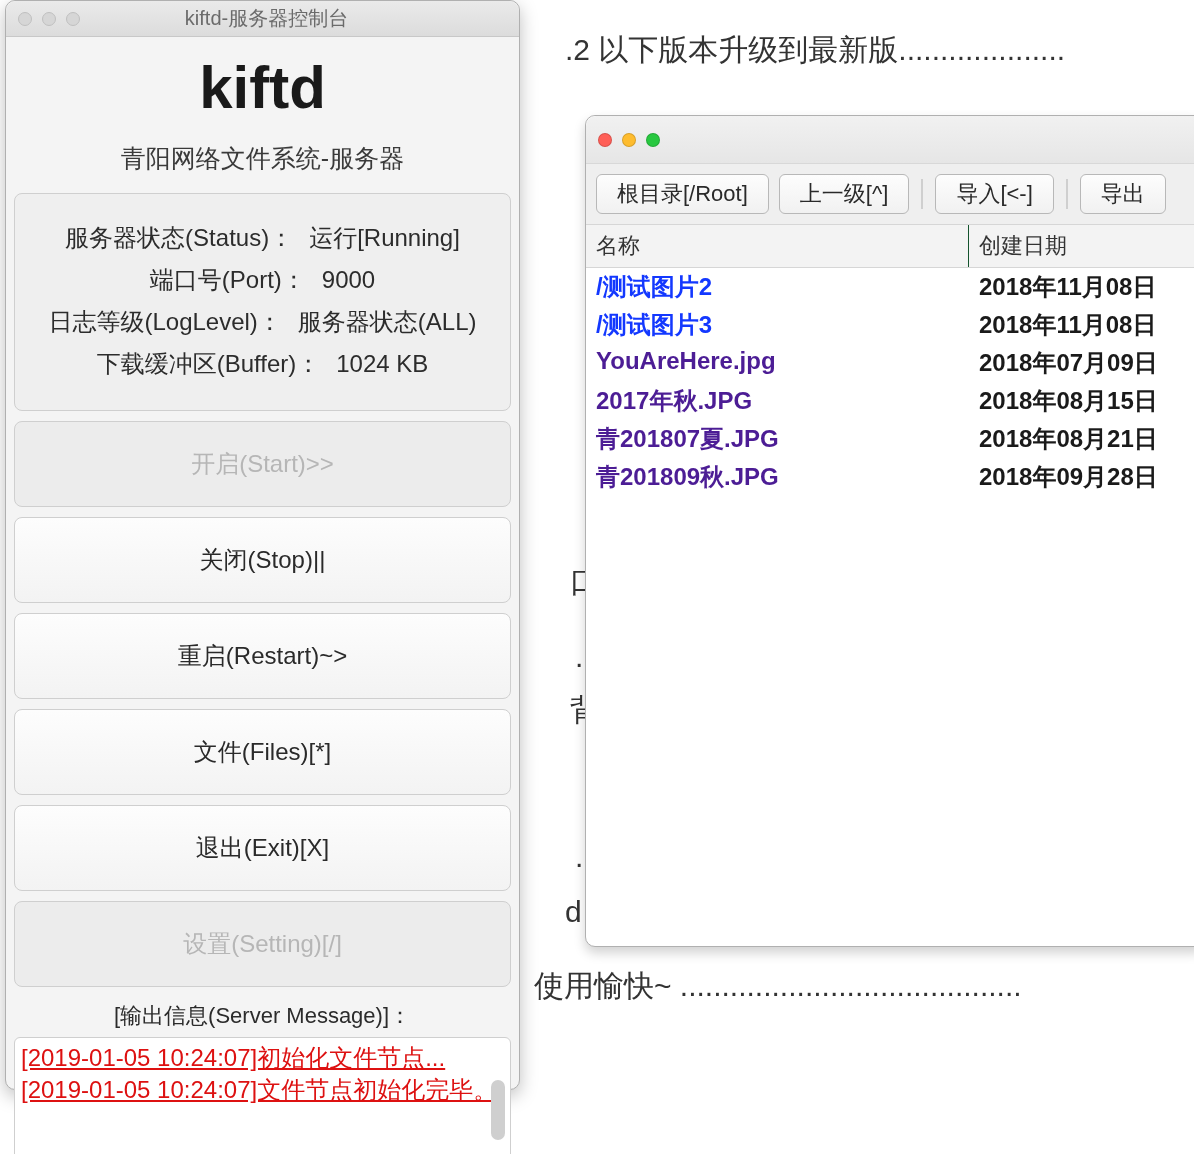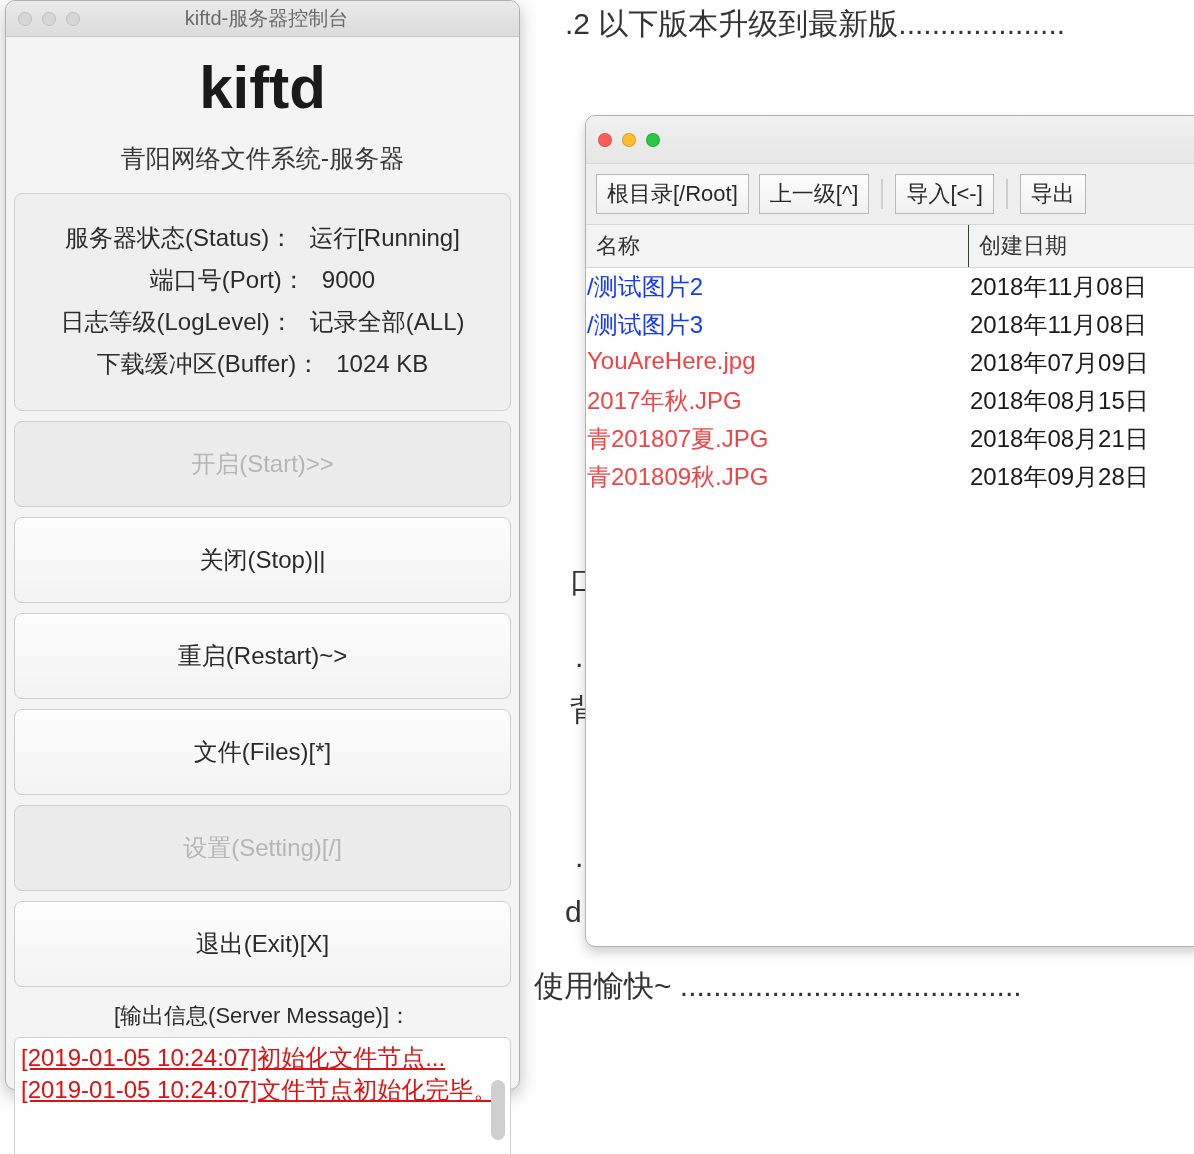--- a/index.html
+++ b/index.html
@@ -103,45 +103,45 @@
       background:linear-gradient(#f1f1f1,#e6e6e6);
       border-bottom:1px solid #d8d8d8;
     }
     .file-toolbar{
       display:flex; align-items:center; gap:10px;
       padding:10px 10px;
       border-bottom:1px solid #d6d6d6;
       background:#efefef;
     }
     .tbtn{
-      border:1px solid #b8b8b8; border-radius:0;
+      border:1px solid #b8b8b8; border-radius:6px;
       background:linear-gradient(#fdfdfd,#f1f1f1);
-      font-size:22px; padding:4px 10px; cursor:pointer;
+      font-size:22px; padding:4px 20px; cursor:pointer;
       color:#2a2a2a;
     }
     .vsep{ width:2px; height:30px; background:#cfcfcf; margin:0 2px;}
     .grid{ width:100%;}
     .grid-head{
       display:flex; background:#f3f3f3; border-bottom:1px solid #d6d6d6;
       font-size:22px; color:#333;
     }
     .grid-head .col{ padding:6px 10px; border-right:1px solid #14532d;}
     .col.name{ flex:1;}
     .col.date{ width:235px;}
     .grid-body{ font-size:24px;}
     .row{ display:flex;}
-    .cell{ padding:3px 1px;}
-    .cell.name{ flex:1; color:#ef4444;}
+    .cell{ padding:3px 10px;font-weight:bold;}
+    .cell.name{ flex:1; color:#4c1d95;}
     .cell.name.link{ color:#1338ff;}
     .cell.date{ width:235px; color:#1a1a1a; white-space:nowrap;}
   </style>
 </head>
 <body>
 
-<div class="bg-text" style="left:565px; top:4px;">.2 以下版本升级到最新版....................</div>
+<div class="bg-text" style="left:565px; top:30px;">.2 以下版本升级到最新版....................</div>
 <div class="bg-text" style="left:570px; top:562px;">口</div>
 <div class="bg-text" style="left:575px; top:640px;">..</div>
 <div class="bg-text" style="left:570px; top:690px;">背</div>
 <div class="bg-text" style="left:575px; top:840px;">..</div>
 <div class="bg-text" style="left:565px; top:895px;">d</div>
 <div class="bg-text" style="left:534px; top:966px;">使用愉快~ .........................................</div>
 
 <div class="win file-win">
   <div class="file-top">
     <div class="traffic">
@@ -202,30 +202,30 @@
     <div class="title-text">kiftd-服务器控制台</div>
     <div style="width:54px"></div>
   </div>
   <div class="server-body">
     <div class="app-logo">kiftd</div>
     <div class="app-sub">青阳网络文件系统-服务器</div>
 
     <div class="panel">
       <div class="stat-row"><span>服务器状态(Status)：</span><span class="v">运行[Running]</span></div>
       <div class="stat-row"><span>端口号(Port)：</span><span class="v">9000</span></div>
-      <div class="stat-row"><span>日志等级(LogLevel)：</span><span class="v">记录全部(ALL)</span></div>
+      <div class="stat-row"><span>日志等级(LogLevel)：</span><span class="v">服务器状态(ALL)</span></div>
       <div class="stat-row"><span>下载缓冲区(Buffer)：</span><span class="v">1024 KB</span></div>
     </div>
 
     <button class="btn disabled">开启(Start)&gt;&gt;</button>
     <button class="btn">关闭(Stop)||</button>
     <button class="btn">重启(Restart)~&gt;</button>
     <button class="btn">文件(Files)[*]</button>
+    <button class="btn">退出(Exit)[X]</button>
     <button class="btn disabled">设置(Setting)[/]</button>
-    <button class="btn">退出(Exit)[X]</button>
 
     <div class="sect-label">[输出信息(Server Message)]：</div>
     <div class="outbox">
       <div>[2019-01-05 10:24:07]初始化文件节点...</div>
       <div>[2019-01-05 10:24:07]文件节点初始化完毕。</div>
       <div class="scroll">
           <div class="thumb"></div>
         </div>
     </div>
 

